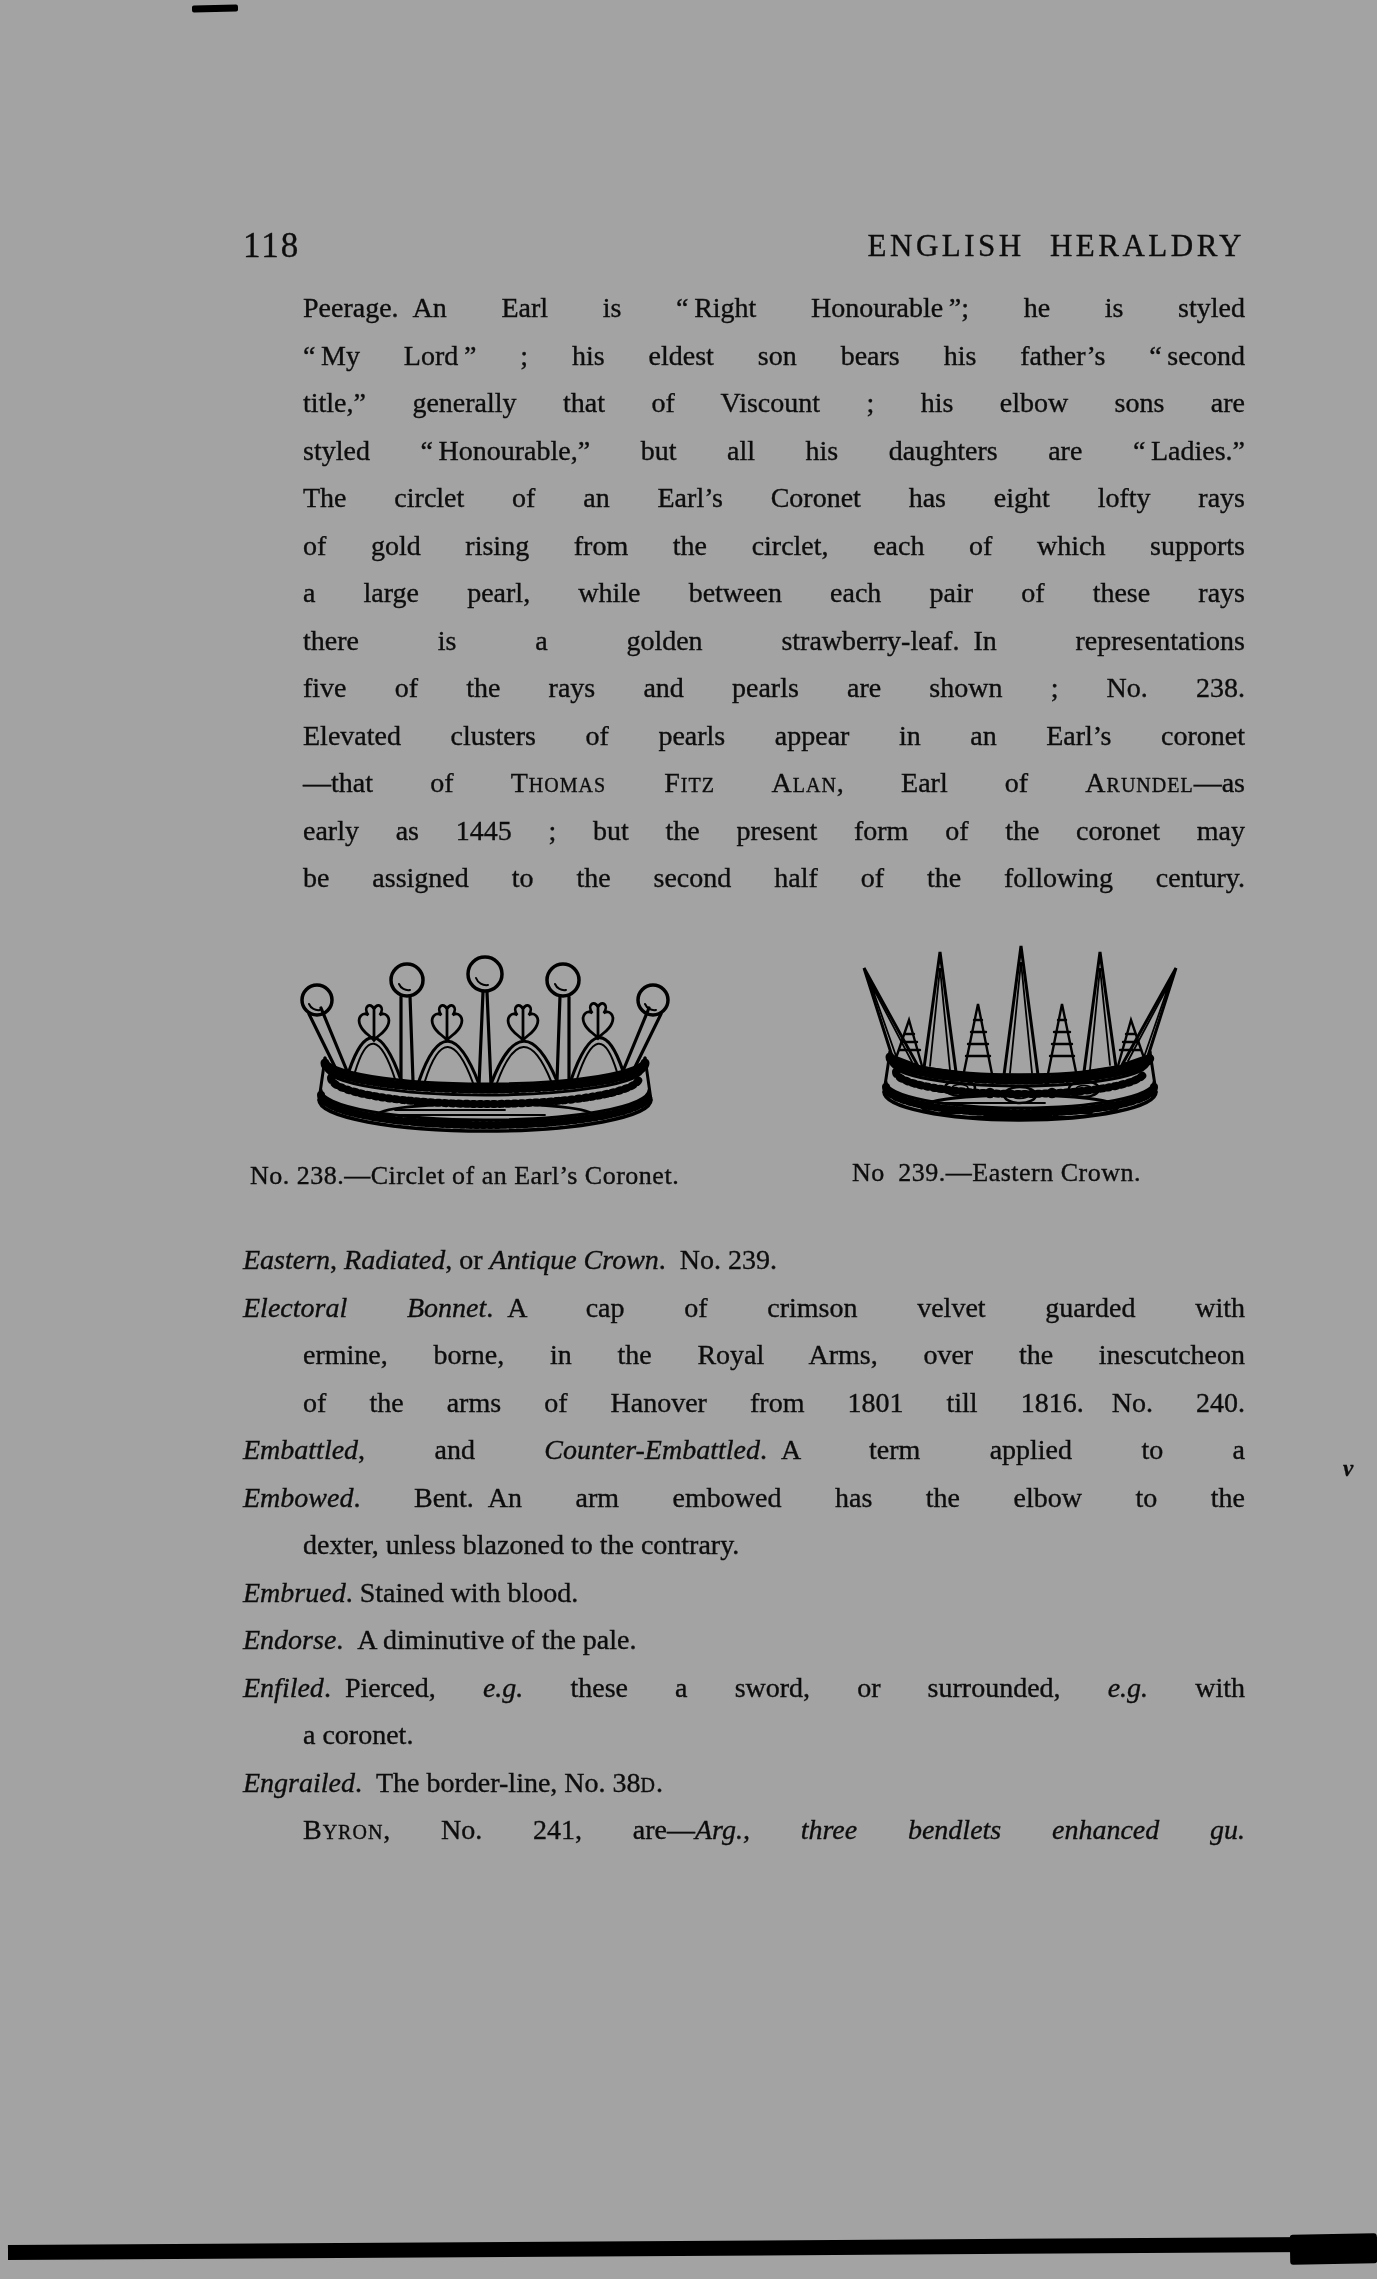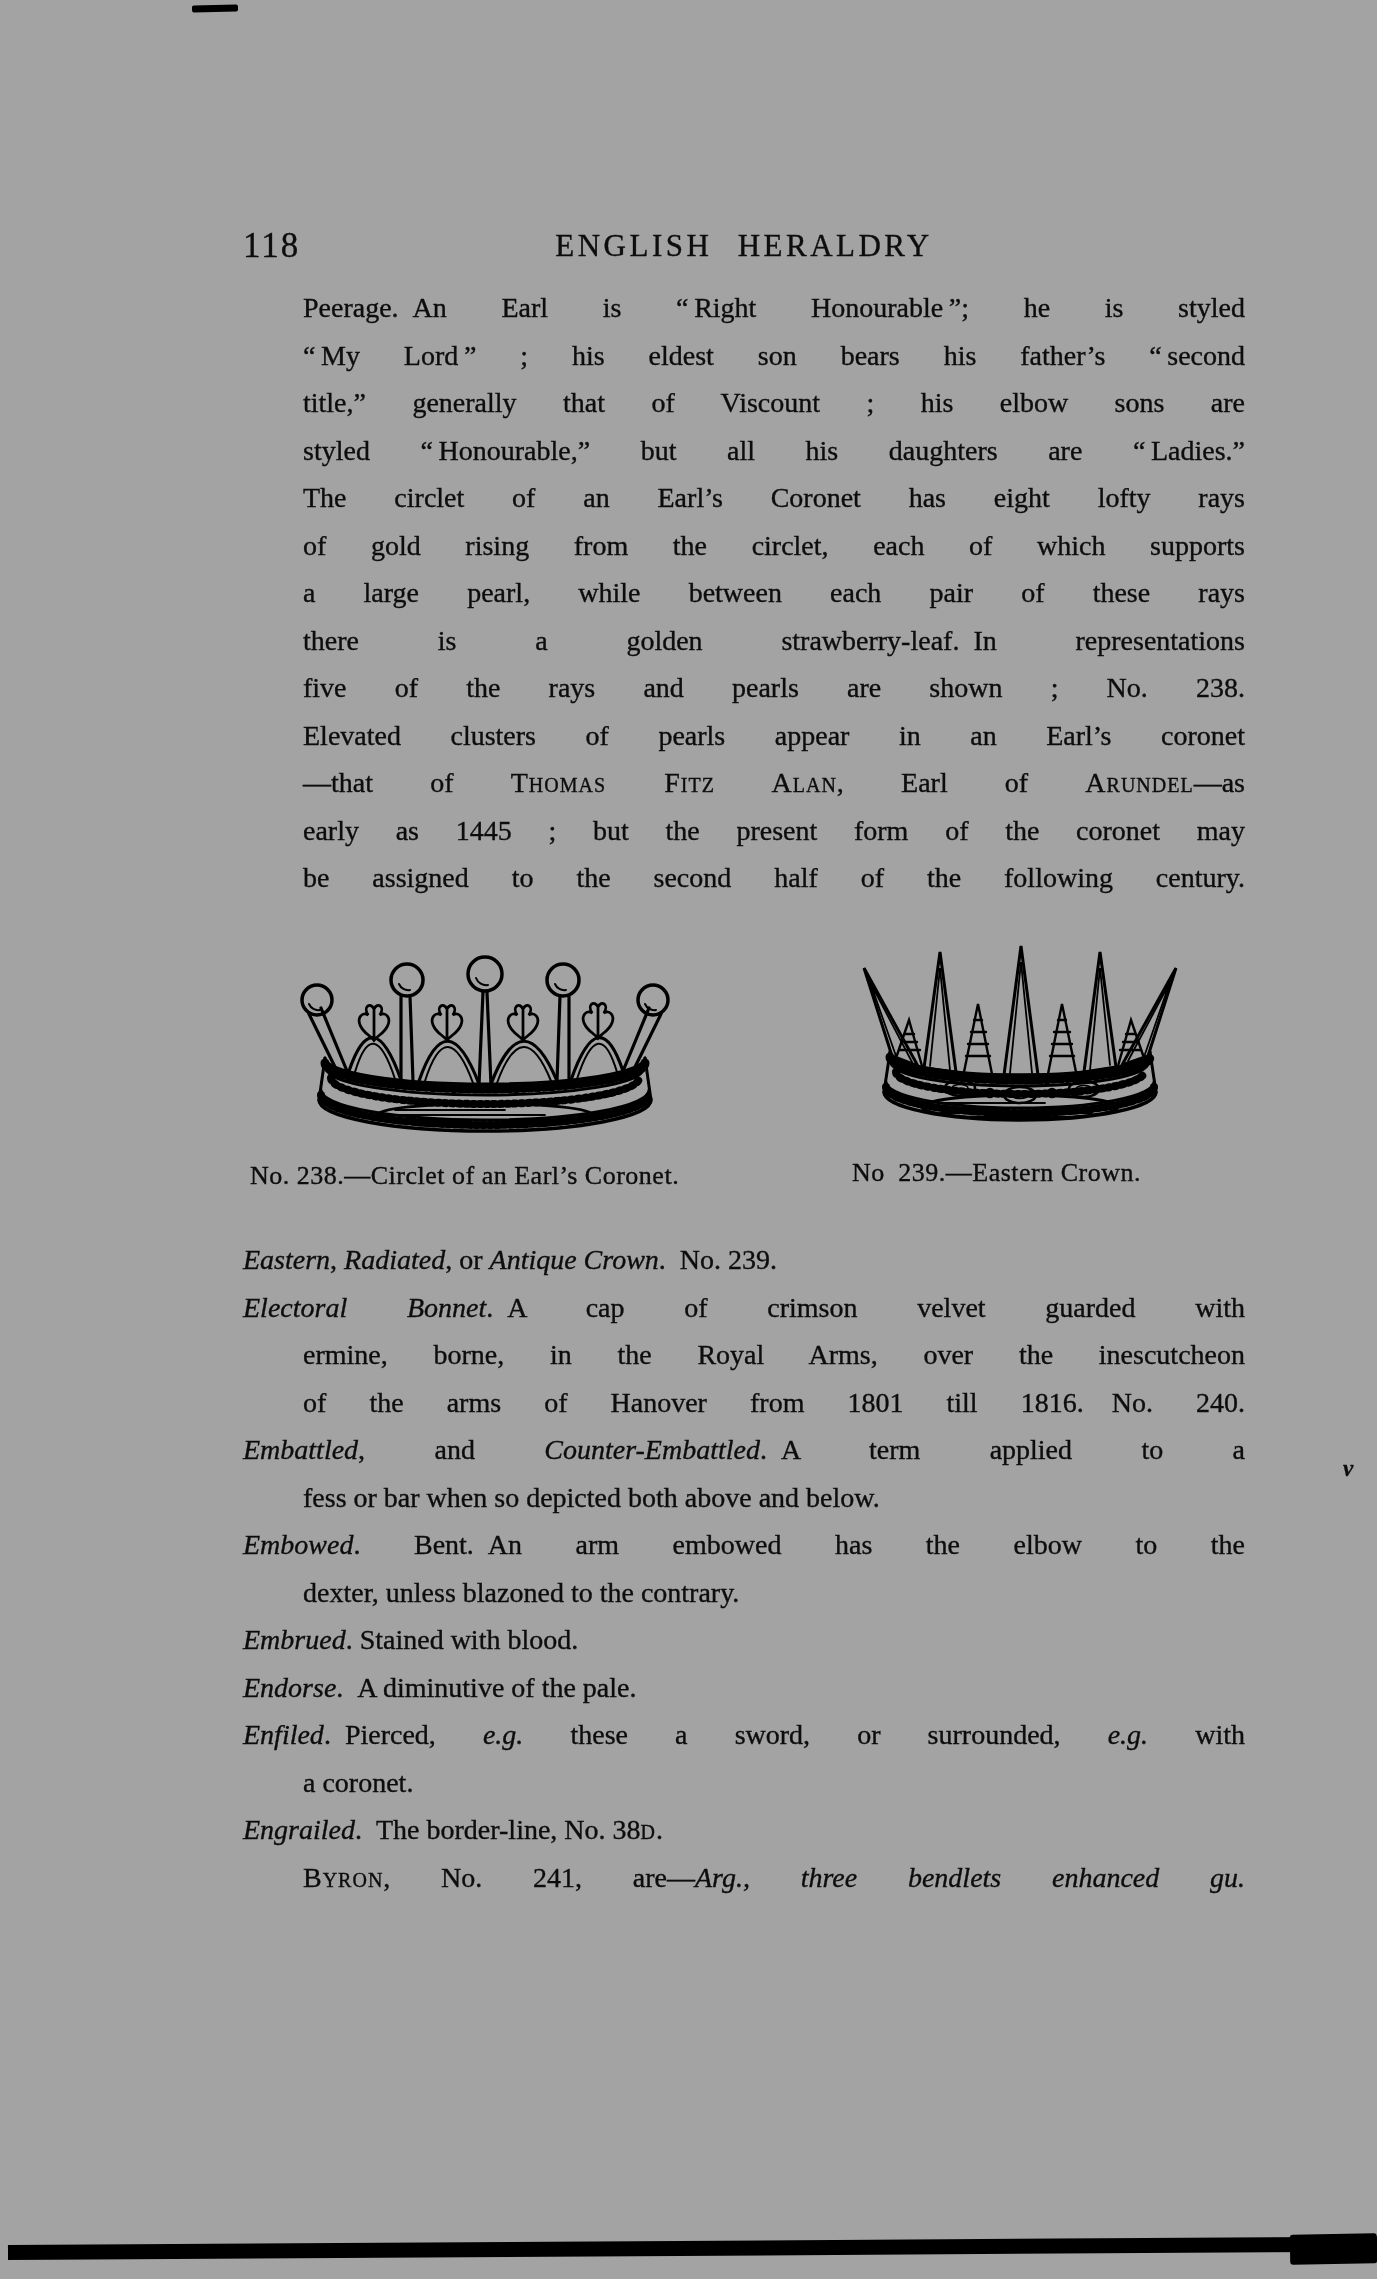--- a/index.html
+++ b/index.html
@@ -7,21 +7,21 @@
     width:1377px;height:2279px;background:#ffffff;position:relative;
     font-family:"Liberation Serif","DejaVu Serif",serif;color:#0d0d0d;
     -webkit-text-stroke:0.35px currentColor;
   }
   .page{position:absolute;inset:0;background:#a3a3a3;overflow:hidden;}
 
   
   .pageno{position:absolute;left:243px;top:226px;font-size:35px;letter-spacing:2px;}
   .running-title{
     position:absolute;left:243px;top:228px;width:1002px;margin:0;
-    text-align:center;font-size:31px;font-weight:normal;
+    text-align:right;font-size:31px;font-weight:normal;
     letter-spacing:3.5px;word-spacing:14px;
   }
 
   
   .paragraph{position:absolute;left:303px;top:284px;width:942px;}
   .glossary{position:absolute;left:243px;top:1236px;width:1002px;}
   .line{font-size:28px;line-height:47.5px;}
   .j{text-align:justify;text-align-last:justify;text-justify:inter-word;}
   .ind{padding-left:60px;}
   .it{font-style:italic;}
@@ -203,21 +203,20 @@
   </figure>
 
   <section class="glossary">
     <div class="line"><span class="it">Eastern</span><span>, </span><span class="it">Radiated</span><span>, or </span><span class="it">Antique Crown</span><span>. No. 239.</span></div>
 
     <div class="line j"><span class="it">Electoral Bonnet</span><span>. A cap of crimson velvet guarded with</span></div>
     <div class="line j ind"><span>ermine, borne, in the Royal Arms, over the inescutcheon</span></div>
     <div class="line j ind"><span>of the arms of Hanover from 1801 till 1816.  No. 240.</span></div>
 
     <div class="line j"><span class="it">Embattled</span><span>, and </span><span class="it">Counter-Embattled</span><span>. A term applied to a</span></div>
-    <div class="line ind"><span>fess or bar when so depicted both above and below.</span></div>
 
     <div class="line j"><span class="it">Embowed</span><span>. Bent. An arm embowed has the elbow to the</span></div>
     <div class="line ind"><span>dexter, unless blazoned to the contrary.</span></div>
 
     <div class="line"><span class="it">Embrued</span><span>. Stained with blood.</span></div>
 
     <div class="line"><span class="it">Endorse</span><span>. A diminutive of the pale.</span></div>
 
     <div class="line j"><span class="it">Enfiled</span><span>. Pierced, </span><span class="it">e.g.</span><span> these a sword, or surrounded, </span><span class="it">e.g.</span><span> with</span></div>
     <div class="line ind"><span>a coronet.</span></div>

